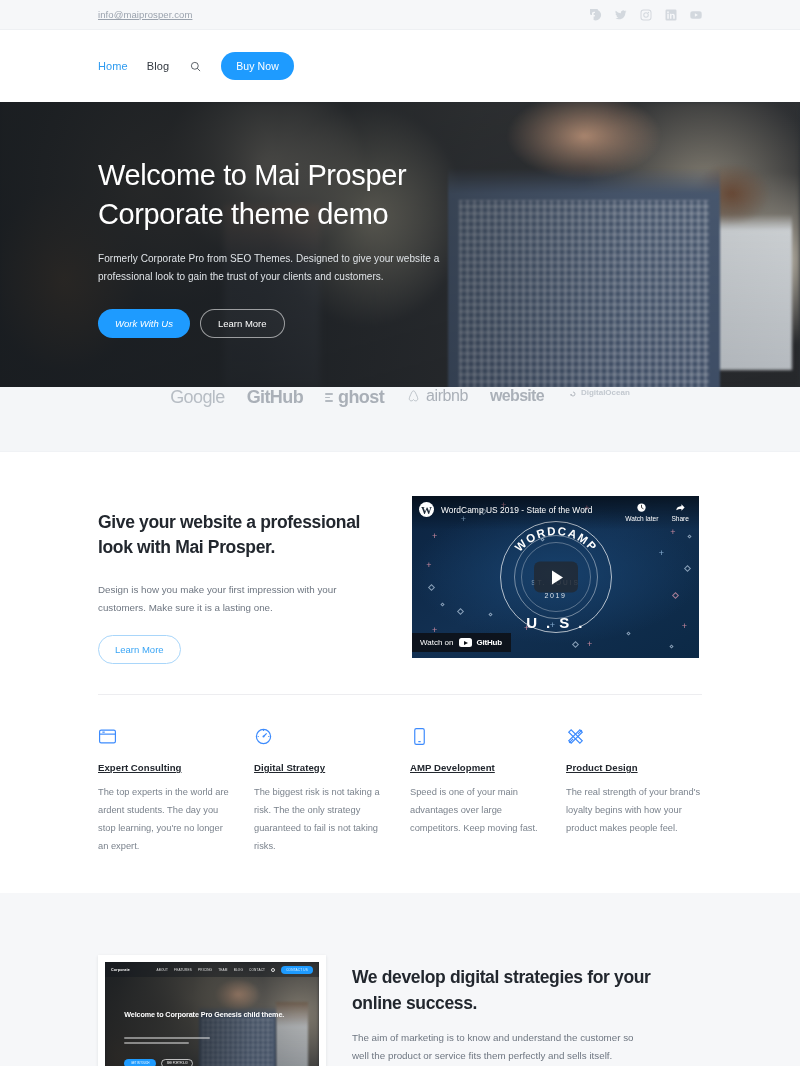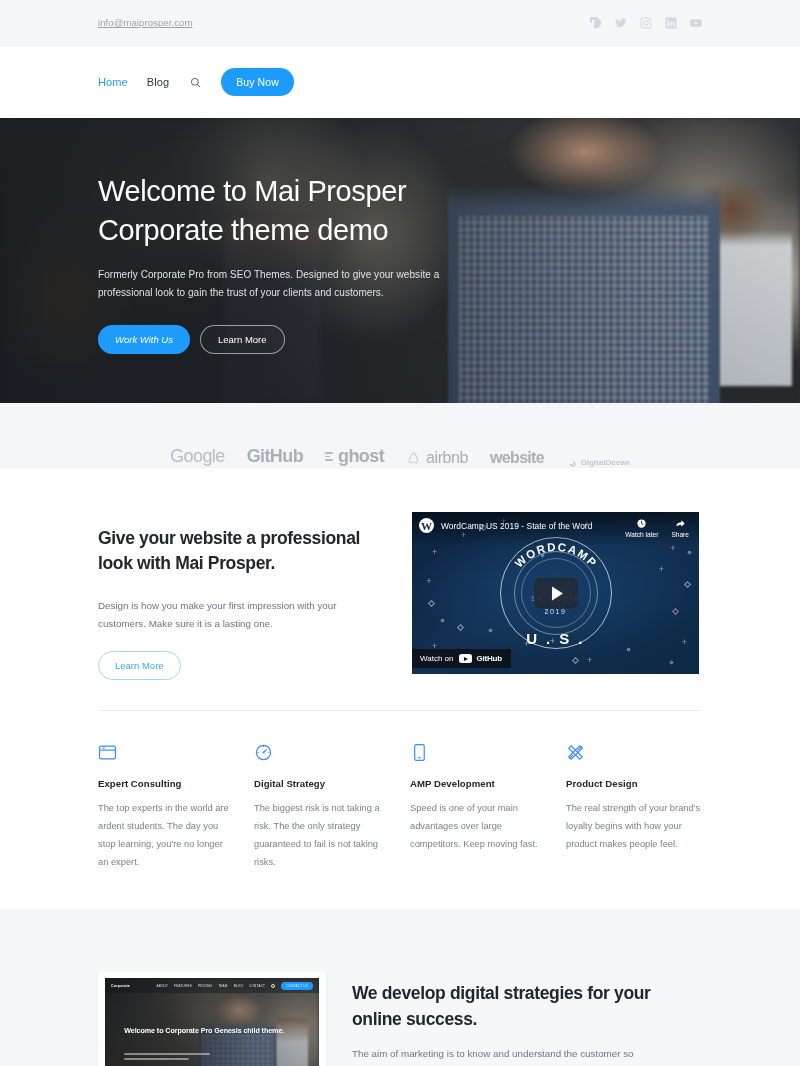--- a/index.html
+++ b/index.html
@@ -6,21 +6,21 @@
   html, body {
     width: 800px; height: 1066px;
     font-family: "Liberation Sans", sans-serif;
     background: #ffffff;
     overflow: hidden;
     -webkit-font-smoothing: antialiased;
   }
 
   
   .topbar {
-    height: 46px;
+    height: 30px;
     background: #f6f7f9;
     display: flex;
     align-items: center;
     justify-content: space-between;
     padding: 0 98px 0 98px;
     border-bottom: 1px solid #eef0f3;
   }
   .topbar-email {
     font-size: 9.5px;
     color: #9aa2ad;
@@ -170,21 +170,21 @@
     padding: 8px 17px;
     cursor: pointer;
     font-family: inherit;
   }
 
   
   .logos {
     height: 65px;
     background: #f4f6f8;
     display: flex;
-    align-items: flex-end;
+    align-items: flex-start;
     justify-content: center;
     gap: 22px;
     border-bottom: 1px solid #f0f2f5;
   }
   .logo-item {
     color: #b4bac1;
     display: flex;
     align-items: center;
     gap: 5px;
     user-select: none;
@@ -347,20 +347,21 @@
     padding-bottom: 38px;
   }
   .feature { width: 146px; }
   .feat-icon { height: 22px; margin-bottom: 13px; }
   .feat-icon svg { width: 19px; height: 19px; stroke: #3d8bfd; stroke-width: 1.5; fill: none; }
   .feat-title {
     font-size: 9.6px;
     font-weight: 700;
     color: #22272e;
     letter-spacing: 0.05px;
+    text-decoration: underline;
   }
   .feat-text {
     margin-top: 10px;
     font-size: 9.3px;
     line-height: 1.95;
     color: #7b838d;
   }
 
   
   .bottom {

